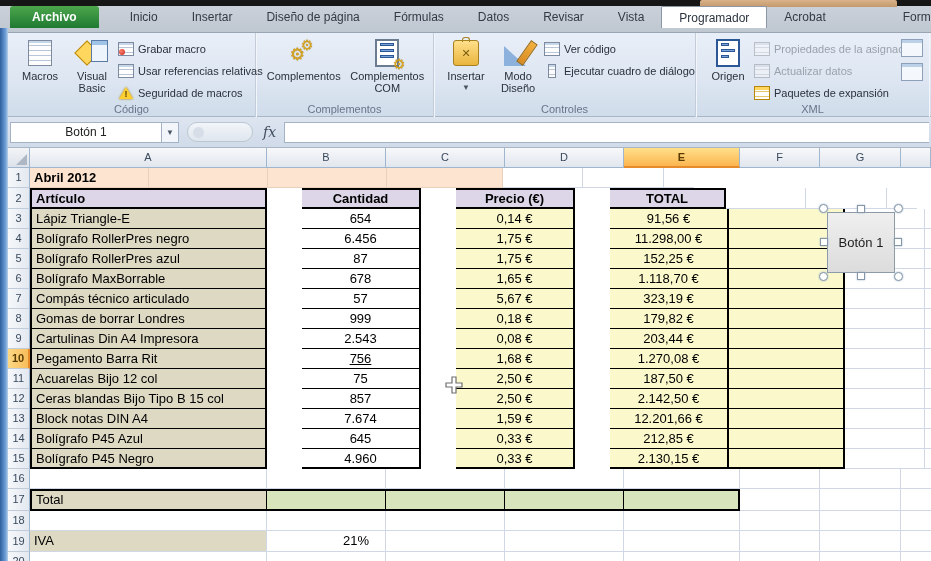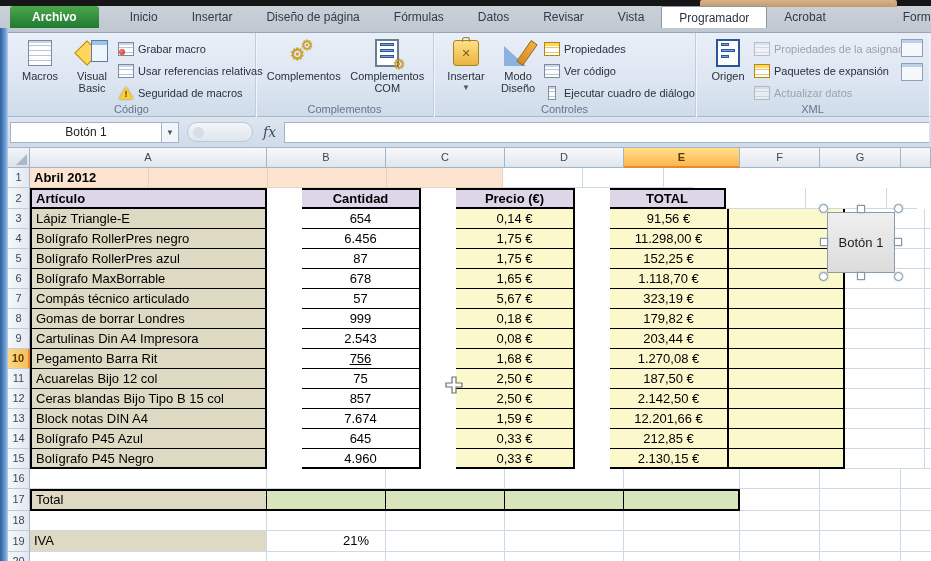--- a/index.html
+++ b/index.html
@@ -252,26 +252,20 @@
         <span>Insertar</span>
         <div class="drop-arrow">▼</div>
       </div>
       <div class="bigbtn" style="width:46px">
         <div class="bicon design-ic"></div>
         <span>Modo Diseño</span>
       </div>
       <div class="smallstack">
         <div class="smallbtn">
           <span class="sicon">
-              <span class="sheet-ic gold"></span>
-            </span>
-          <span>Propiedades</span>
-        </div>
-        <div class="smallbtn">
-          <span class="sicon">
               <span class="sheet-ic"></span>
             </span>
           <span>Ver código</span>
         </div>
         <div class="smallbtn">
           <span class="sicon">
               <span class="sheet-ic" style="inset:0 4px"></span>
             </span>
           <span>Ejecutar cuadro de diálogo</span>
         </div>
@@ -292,31 +286,31 @@
         </div>
         <span>Origen</span>
       </div>
       <div class="smallstack">
         <div class="smallbtn disabled">
           <span class="sicon">
               <span class="sheet-ic"></span>
             </span>
           <span>Propiedades de la asignación</span>
         </div>
+        <div class="smallbtn disabled">
+          <span class="sicon">
+              <span class="sheet-ic"></span>
+            </span>
+          <span>Actualizar datos</span>
+        </div>
         <div class="smallbtn">
           <span class="sicon">
               <span class="sheet-ic gold"></span>
             </span>
           <span>Paquetes de expansión</span>
-        </div>
-        <div class="smallbtn disabled">
-          <span class="sicon">
-              <span class="sheet-ic"></span>
-            </span>
-          <span>Actualizar datos</span>
         </div>
       </div>
       <div class="cut-icons">
         <div class="cut-ic"></div>
         <div class="cut-ic"></div>
       </div>
     </div>
     <div class="rgroup-label">XML</div>
   </div>
 </div>

